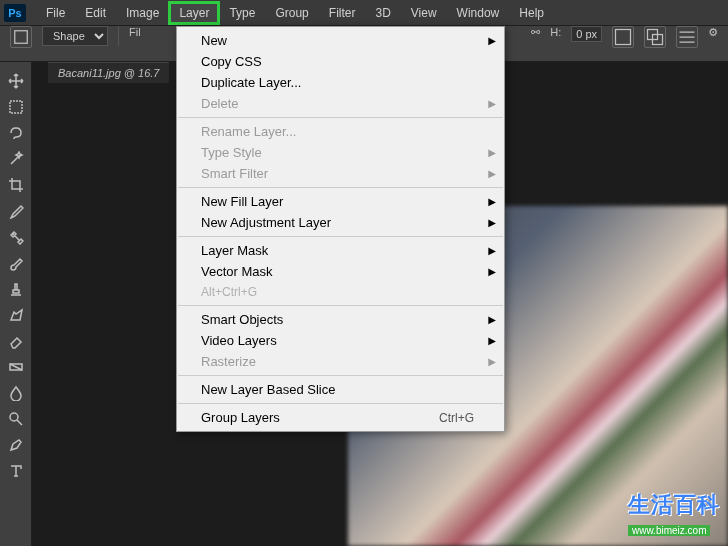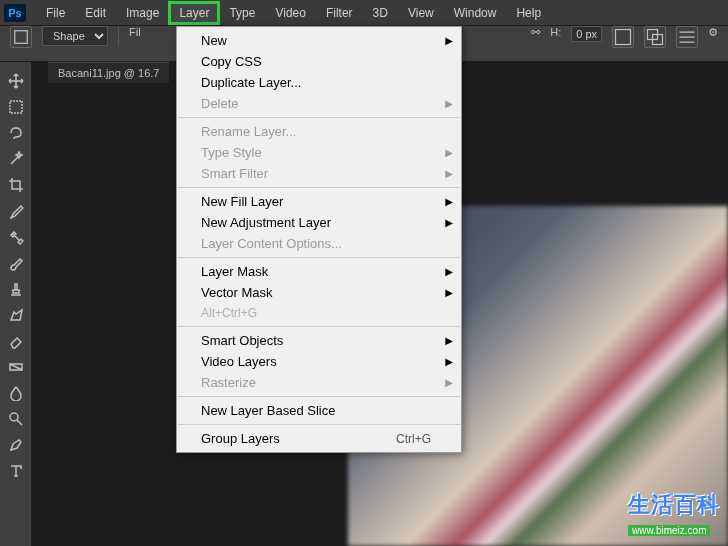--- a/index.html
+++ b/index.html
@@ -17,25 +17,25 @@
 .opt-select { background: #2f2f2f; border: 1px solid #555; color: #d0d0d0; padding: 2px 6px; font-size: 11px; }
 .opt-divider { width: 1px; height: 20px; background: #555; }
 .opt-label { color: #c0c0c0; }
 .opt-val { background: #2f2f2f; border: 1px solid #555; padding: 1px 4px; min-width: 30px; display: inline-block; }
 
 .main-area { flex: 1; display: flex; background: #202020; position: relative; }
 .toolbar { width: 32px; background: #404040; border-right: 1px solid #1e1e1e; display: flex; flex-direction: column; align-items: center; padding-top: 8px; gap: 4px; }
 .tool { width: 24px; height: 22px; display: flex; align-items: center; justify-content: center; color: #c0c0c0; cursor: pointer; }
 .tool svg { width: 16px; height: 16px; stroke: #c0c0c0; fill: none; stroke-width: 1.5; }
 
-.canvas-area { flex: 1; background: #1c1c1c; position: relative; overflow: hidden; }
+.canvas-area { flex: 1; background: #1c1c1c; position: relative; overflow: hidden; font-style: italic; }
 .doc-tab { position: absolute; top: 0; left: 16px; background: #2a2a2a; color: #c0c0c0; font-size: 11px; padding: 4px 10px; border-top: 1px solid #444; }
 .photo { position: absolute; right: 0; bottom: 0; width: 380px; height: 340px; background: linear-gradient(135deg, #3a3a45 0%, #556072 30%, #d8c8b8 55%, #a85560 62%, #e8d0d8 66%, #5a7050 70%, #d0c0b0 78%, #888078 100%); filter: blur(2px); }
 
-.dropdown { position: absolute; left: 176px; top: 26px; width: 286px; background: #f0f0f0; border: 1px solid #9a9a9a; box-shadow: 2px 2px 8px rgba(0,0,0,0.4); font-size: 13px; color: #000; padding: 3px 0; z-index: 100; }
+.dropdown { position: absolute; left: 176px; top: 26px; width: 329px; background: #f0f0f0; border: 1px solid #9a9a9a; box-shadow: 2px 2px 8px rgba(0,0,0,0.4); font-size: 13px; color: #000; padding: 3px 0; z-index: 100; }
 .dd-item { padding: 3px 30px 3px 24px; display: flex; justify-content: space-between; align-items: center; cursor: pointer; position: relative; }
 .dd-item.disabled { color: #9a9a9a; cursor: default; }
 .dd-item .shortcut { color: #555; font-size: 12px; }
 .dd-item.disabled .shortcut { color: #b0b0b0; }
 .dd-item .submenu-arrow { position: absolute; right: 8px; font-size: 10px; }
 .dd-sep { height: 1px; background: #cccccc; margin: 3px 1px; }
 
 .watermark { position: absolute; right: 8px; bottom: 8px; text-align: left; z-index: 50; }
 .wm-main { font-size: 22px; font-weight: bold; color: #3b82f6; text-shadow: 1px 1px 0 #fff, -1px -1px 0 #fff; letter-spacing: 1px; }
 .wm-url { font-size: 10px; color: #fff; background: #3cb043; padding: 0 4px; }
@@ -45,21 +45,21 @@
 
 <div class="app">
   <div class="menubar">
     <div class="ps-logo">Ps</div>
     <div id="menu-items" style="display: flex;">
         <div class="menu-item">File</div>
         <div class="menu-item">Edit</div>
         <div class="menu-item">Image</div>
         <div class="menu-item highlighted">Layer</div>
         <div class="menu-item">Type</div>
-        <div class="menu-item">Video</div>
+        <div class="menu-item">Group</div>
         <div class="menu-item">Filter</div>
         <div class="menu-item">3D</div>
         <div class="menu-item">View</div>
         <div class="menu-item">Window</div>
         <div class="menu-item">Help</div>
       </div>
   </div>
 
   <div class="options-bar">
     <div class="opt-icon">
@@ -216,23 +216,20 @@
     </div>
     <div class="dd-sep"></div>
     <div class="dd-item">
       <span>New Fill Layer</span>
       <span class="submenu-arrow">▶</span>
     </div>
     <div class="dd-item">
       <span>New Adjustment Layer</span>
       <span class="submenu-arrow">▶</span>
     </div>
-    <div class="dd-item disabled">
-      <span>Layer Content Options...</span>
-    </div>
     <div class="dd-sep"></div>
     <div class="dd-item">
       <span>Layer Mask</span>
       <span class="submenu-arrow">▶</span>
     </div>
     <div class="dd-item">
       <span>Vector Mask</span>
       <span class="submenu-arrow">▶</span>
     </div>
     <div class="dd-item disabled">

